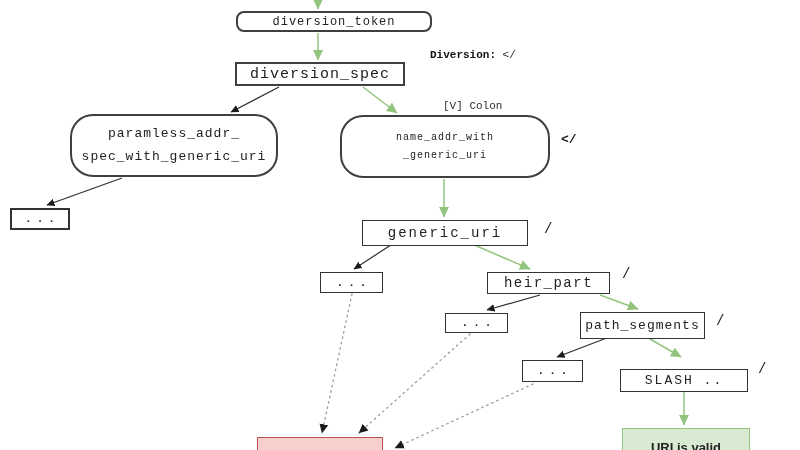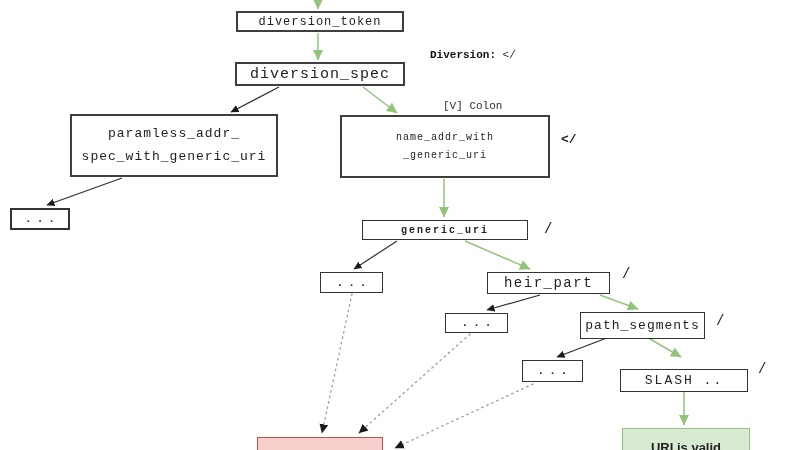--- a/index.html
+++ b/index.html
@@ -10,28 +10,28 @@
   #edges{position:absolute;left:0;top:0;width:800px;height:450px;}
   .edge-black{stroke:#2f2f2f;stroke-width:1.2;}
   .edge-green{stroke:#93c47d;stroke-width:1.5;}
   .edge-dotted{stroke:#9a9a9a;stroke-width:1.3;stroke-dasharray:1.5,4;stroke-linecap:round;}
   .node{
     position:absolute;background:#fff;border:1.5px solid #333;
     display:flex;align-items:center;justify-content:center;text-align:center;
     box-sizing:border-box;white-space:pre;
   }
   .node.thick{border-width:2px;border-color:#3f3f3f;}
-  .two-line{flex-direction:column;line-height:1.75;}
+  .two-line{flex-direction:column;line-height:1.75;border-radius:23px;}
   .ellipsis{font-weight:bold;font-size:11px;letter-spacing:5px;padding-left:5px;}
-  #node-diversion-token{left:236px;top:11px;width:168px;height:21px;font-size:12px;letter-spacing:1px;}
+  #node-diversion-token{left:236px;top:11px;width:196px;height:21px;font-size:12px;letter-spacing:1px;border-radius:8px;}
   #node-diversion-spec{left:235px;top:62px;width:170px;height:24px;font-size:15px;letter-spacing:1px;}
   #node-paramless{left:70px;top:114px;width:208px;height:63px;font-size:13px;letter-spacing:1px;}
   #node-name-addr{left:340px;top:115px;width:210px;height:63px;font-size:10px;letter-spacing:1px;}
   #node-ellipsis-1{left:10px;top:208px;width:60px;height:22px;border-width:2px;}
-  #node-generic-uri{left:362px;top:220px;width:166px;height:20px;font-size:10px;letter-spacing:2px;font-weight:bold;}
+  #node-generic-uri{left:362px;top:220px;width:166px;height:26px;font-size:14px;letter-spacing:2px;}
   #node-ellipsis-2{left:320px;top:272px;width:63px;height:21px;}
   #node-heir-part{left:487px;top:272px;width:123px;height:22px;font-size:14px;letter-spacing:1.5px;}
   #node-ellipsis-3{left:445px;top:313px;width:63px;height:20px;}
   #node-path-segments{left:580px;top:312px;width:125px;height:27px;font-size:13px;letter-spacing:1px;}
   #node-ellipsis-4{left:522px;top:360px;width:61px;height:22px;}
   #node-slash{left:620px;top:360px;width:128px;height:23px;font-size:13px;letter-spacing:2px;margin-top:9px;}
   #node-red-result{left:257px;top:437px;width:126px;height:30px;background:#f7cfcc;border:1.5px solid #b85450;}
   #node-uri-valid{left:622px;top:428px;width:128px;height:44px;background:#d9ead3;border:1.5px solid #93c47d;
     font-family:"Liberation Sans",sans-serif;font-weight:bold;font-size:13px;color:#222;
     align-items:flex-start;padding-top:11px;}

